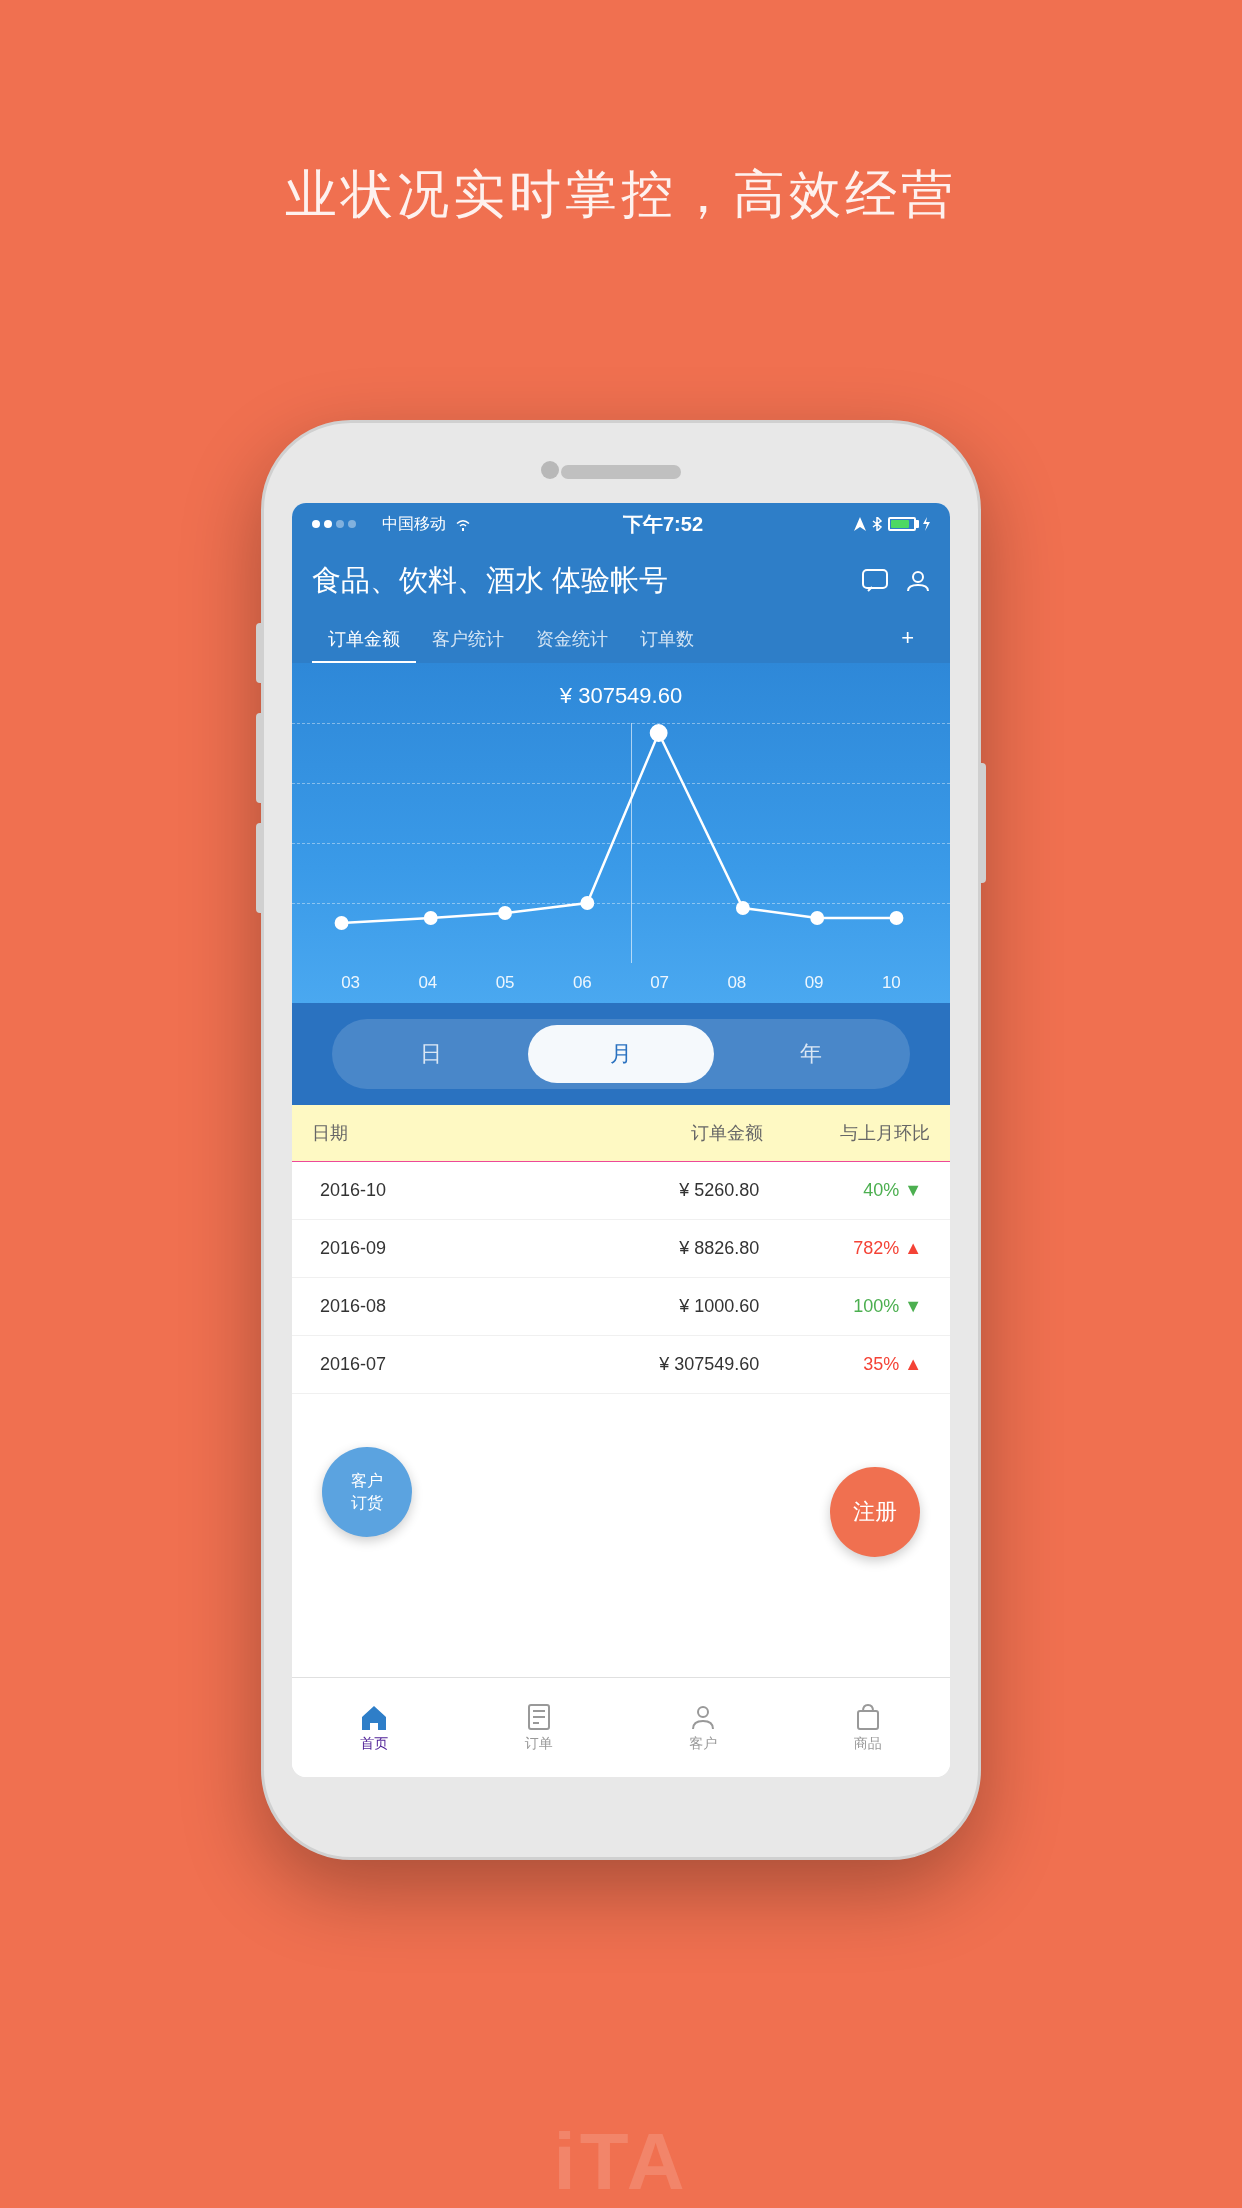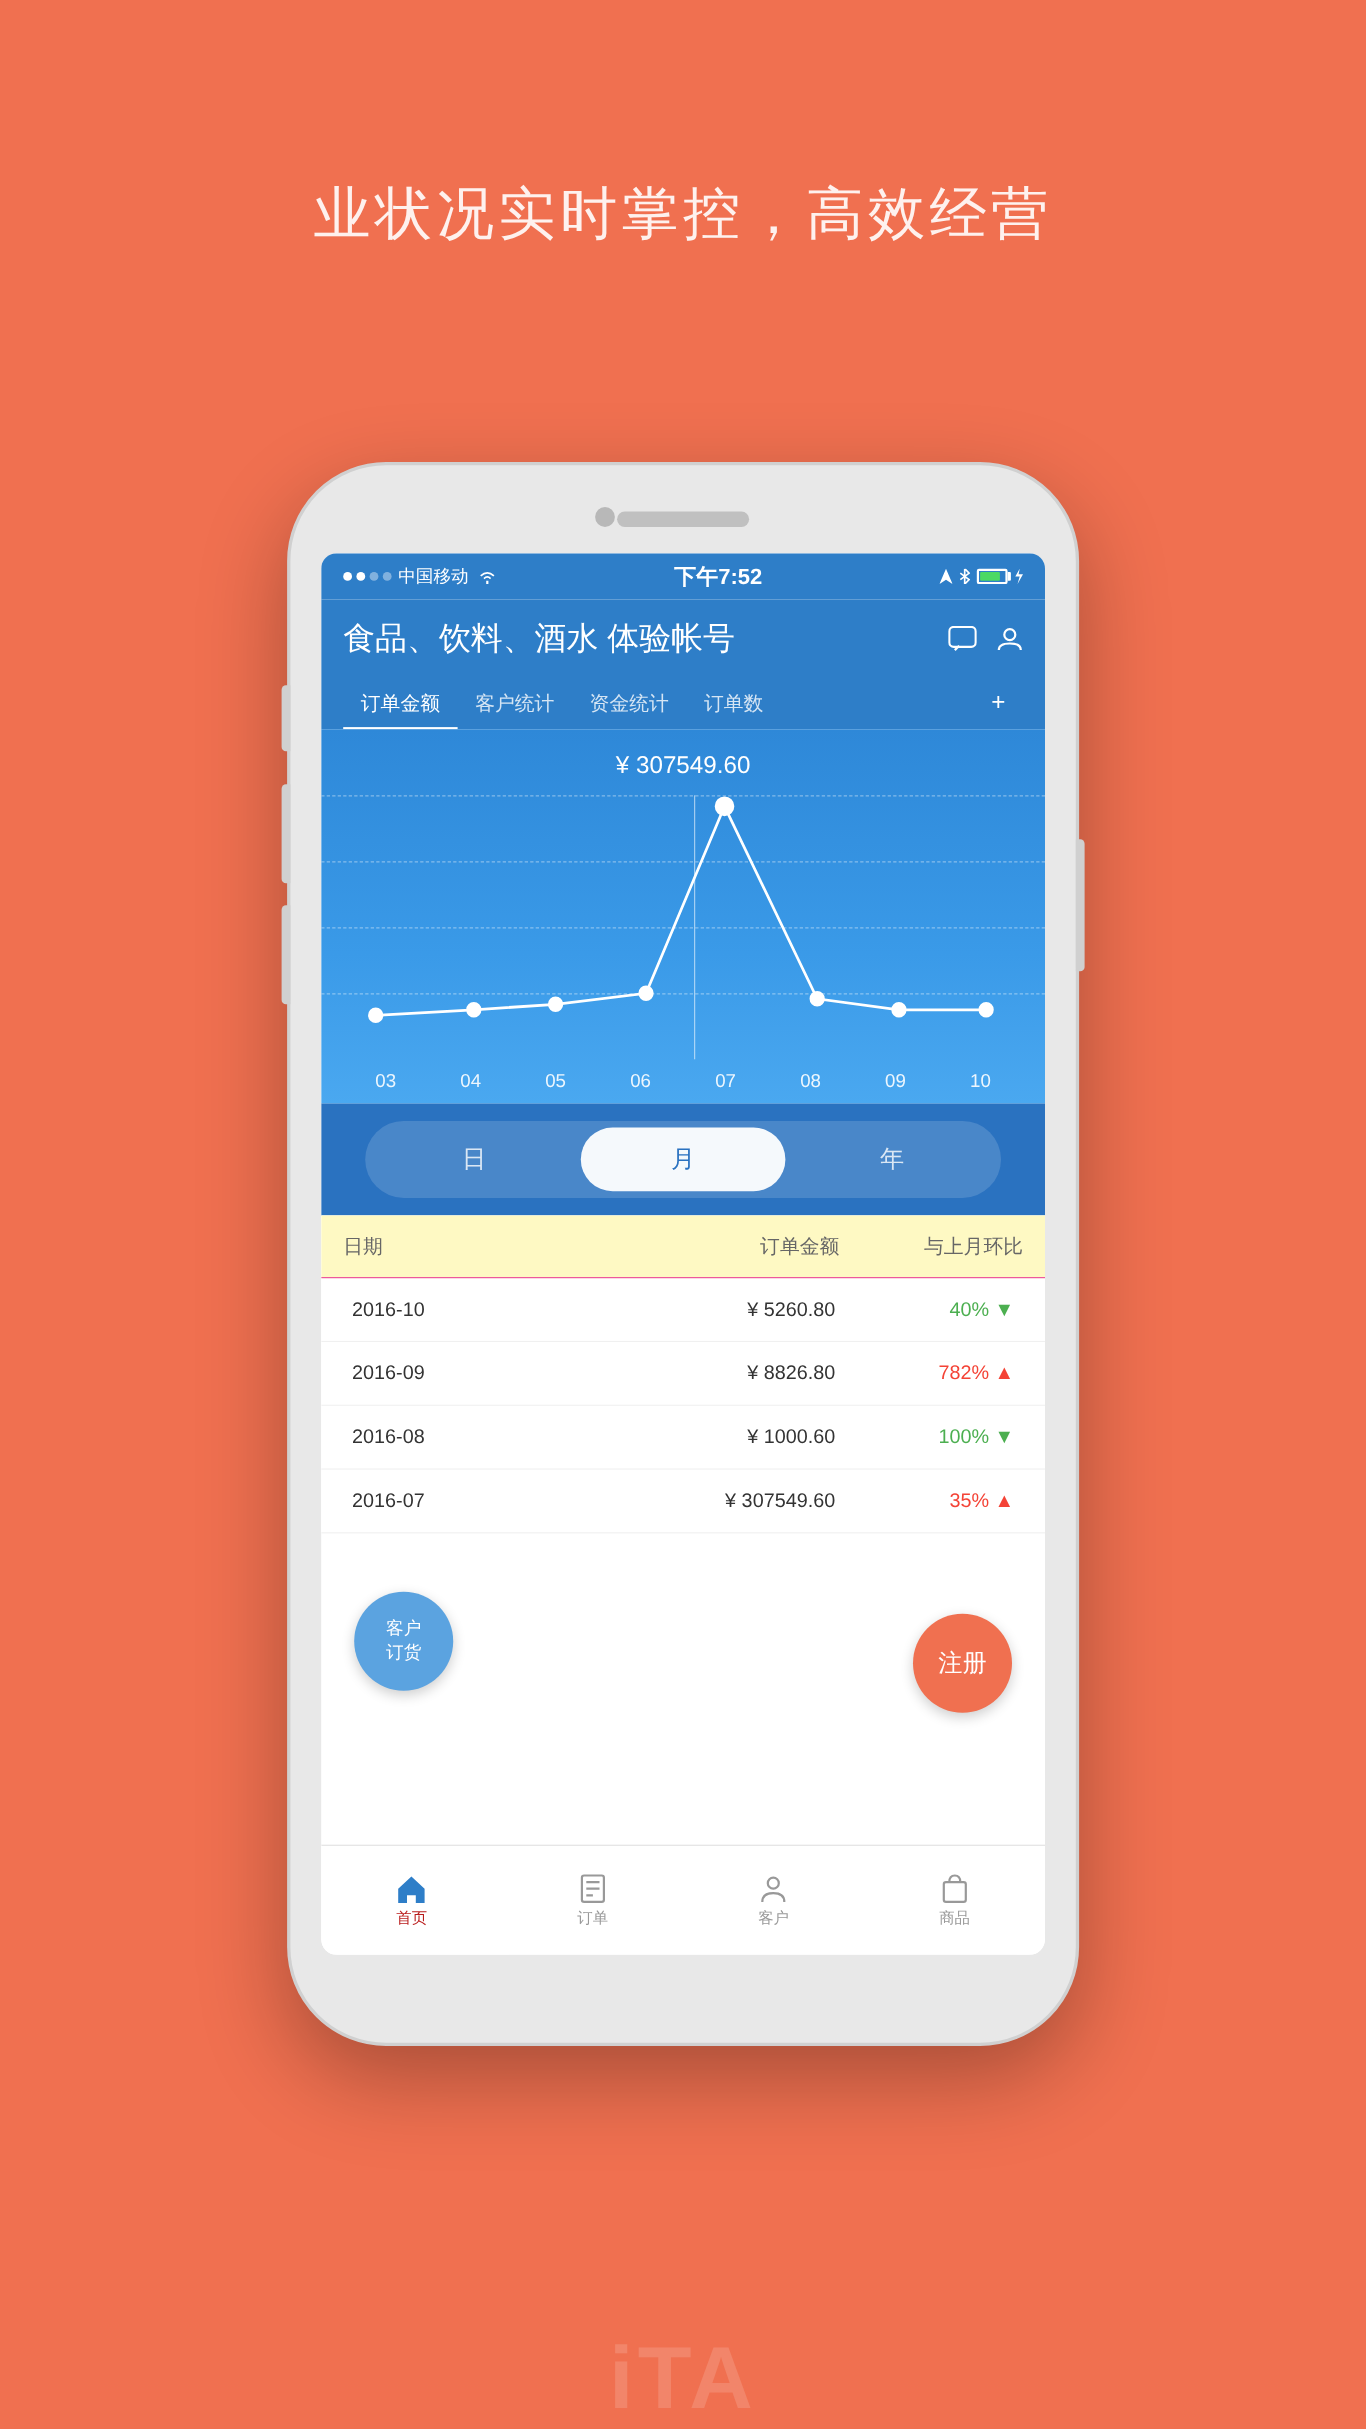--- a/index.html
+++ b/index.html
@@ -356,21 +356,21 @@
       display: flex;
       flex-direction: column;
       align-items: center;
       gap: 4px;
       cursor: pointer;
     }
     .nav-label {
       font-size: 14px;
       color: #999;
     }
-    .nav-label.active { color: #b91c1c; }
+    .nav-label.active { color: #4c1d95; }
 
     
     .fab-customer {
       position: absolute;
       bottom: 240px;
       left: 30px;
       width: 90px;
       height: 90px;
       background: #5BA3E0;
       border-radius: 50%;
@@ -435,21 +435,21 @@
     <div class="phone-btn-right"></div>
 
     <div class="phone-screen">
 
       <div class="status-bar">
         <div class="status-left">
           <span class="signal-dot"></span>
           <span class="signal-dot"></span>
           <span class="signal-dot dim"></span>
           <span class="signal-dot dim"></span>
-          <span style="margin-left:2px;font-size:16px;">中国移动</span>
+          <span style="margin-left:22px;font-size:16px;">中国移动</span>
 
           <svg width="18" height="14" viewBox="0 0 18 14" fill="white" style="margin-left:4px;">
             <path d="M9 11 L9 14" stroke="white" stroke-width="2"></path>
             <path d="M6 9 Q9 6 12 9" stroke="white" stroke-width="1.5" fill="none"></path>
             <path d="M3 6.5 Q9 1 15 6.5" stroke="white" stroke-width="1.5" fill="none"></path>
           </svg>
         </div>
         <div class="status-center">下午7:52</div>
         <div class="status-right">
 

